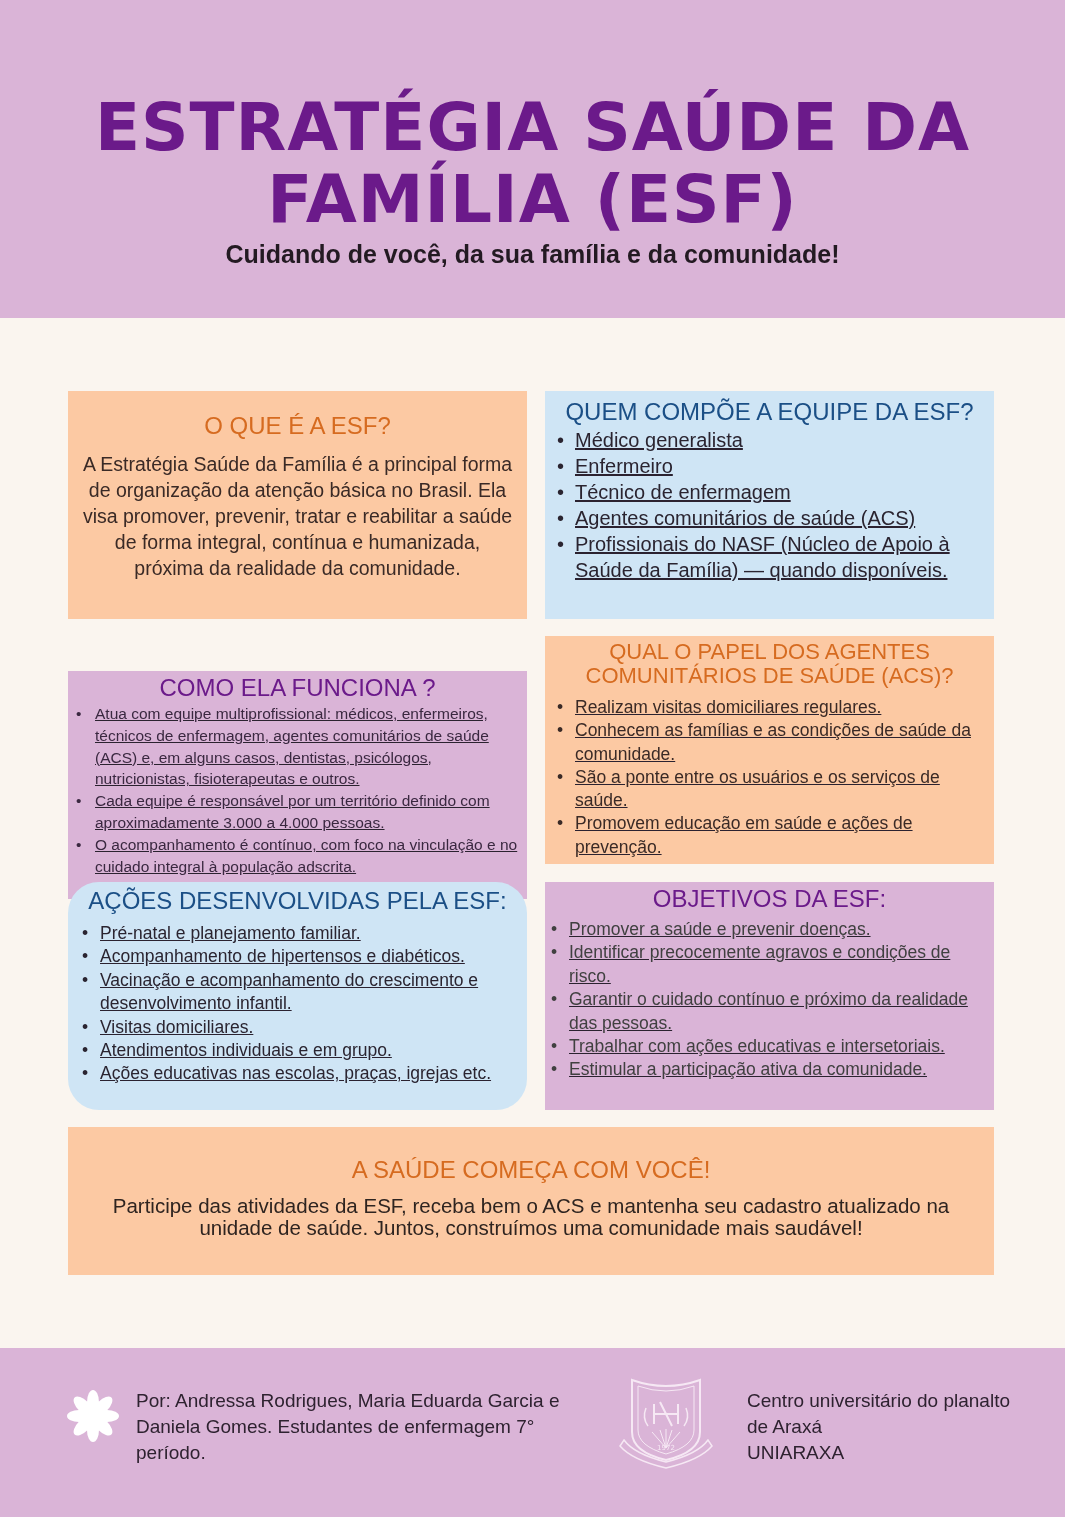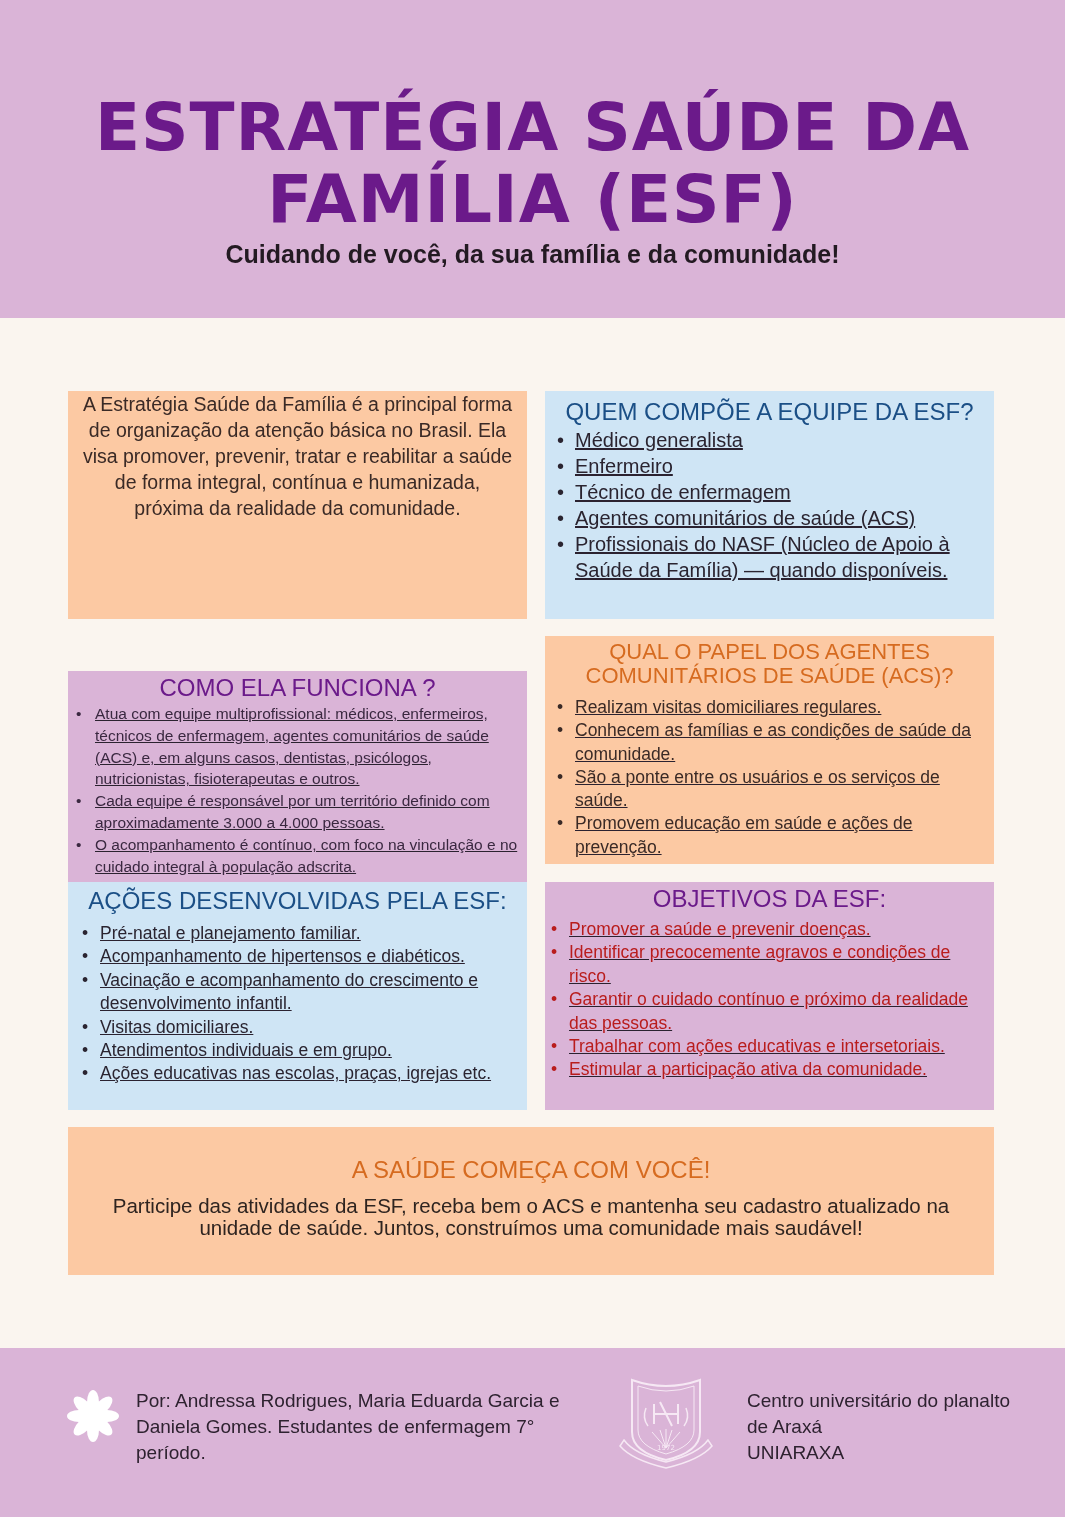--- a/index.html
+++ b/index.html
@@ -33,27 +33,27 @@
   #c2 li { font-size: 20px; line-height: 26px; color: #2a2430; }
 
   #c3 { left: 68px; top: 639px; width: 459px; height: 228px; padding: 0 6px; margin-top: 32px; }
   #c3 h2 { margin-top: 4px; margin-bottom: 2px; }
   #c3 li { font-size: 15.5px; line-height: 21.8px; color: #3a2840; padding-left: 21px; }
 
   #c4 { left: 545px; top: 636px; width: 449px; height: 228px; }
   #c4 h2 { margin-top: 4px; margin-bottom: 8px; font-size: 22px; line-height: 24px; }
   #c4 li { font-size: 17.5px; line-height: 23.3px; color: #3a2a26; }
 
-  #c5 { left: 68px; top: 882px; width: 459px; height: 228px; padding: 0 12px; }
+  #c5 { left: 68px; top: 882px; width: 459px; height: 228px; padding: 0 12px; border-radius: 31px; }
   #c5 h2 { margin-top: 6px; margin-bottom: 8px; }
   #c5 li { font-size: 17.5px; line-height: 23.4px; color: #2a2430; }
 
   #c6 { left: 545px; top: 882px; width: 449px; height: 228px; padding: 0 4px; }
   #c6 h2 { margin-top: 4px; margin-bottom: 6px; }
-  #c6 li { font-size: 17.5px; line-height: 23.4px; color: #b91c1c; }
+  #c6 li { font-size: 17.5px; line-height: 23.4px; color: #404040; }
 
   #c7 { left: 68px; top: 1127px; width: 926px; height: 148px; padding: 0 14px; }
   #c7 h2 { margin-top: 30px; margin-bottom: 12px; }
   #c7 p { text-align: center; font-size: 20.5px; line-height: 22px; color: #2e2420; }
 
   .footer { position: absolute; left: 0; top: 1348px; width: 1065px; height: 169px; background: #dab4d7; }
   .flower { position: absolute; left: 66px; top: 1389px; width: 54px; height: 54px; }
   .credits { position: absolute; left: 136px; top: 1388px; width: 470px; font-size: 19px; line-height: 26px; color: #2e2230; }
   .crest { position: absolute; left: 612px; top: 1374px; width: 108px; height: 100px; }
   .inst { position: absolute; left: 747px; top: 1388px; width: 300px; font-size: 19px; line-height: 26px; color: #2e2230; }
@@ -63,20 +63,21 @@
 
 <div class="header">
   <h1 class="title">
     <span>ESTRATÉGIA SAÚDE DA</span><br>
     <span>FAMÍLIA (ESF)</span>
   </h1>
   <div class="subtitle">Cuidando de você, da sua família e da comunidade!</div>
 </div>
 
 <section class="card orange" id="c1">
+  <h2 class="h-orange">O QUE É A ESF?</h2>
   <p>A Estratégia Saúde da Família é a principal forma de organização da atenção básica no Brasil. Ela visa promover, prevenir, tratar e reabilitar a saúde de forma integral, contínua e humanizada, próxima da realidade da comunidade.</p>
 </section>
 
 <section class="card blue" id="c2">
   <h2 class="h-blue">QUEM COMPÕE A EQUIPE DA ESF?</h2>
   <ul>
     <li>Médico generalista</li>
     <li>Enfermeiro</li>
     <li>Técnico de enfermagem</li>
     <li>Agentes comunitários de saúde (ACS)</li>

